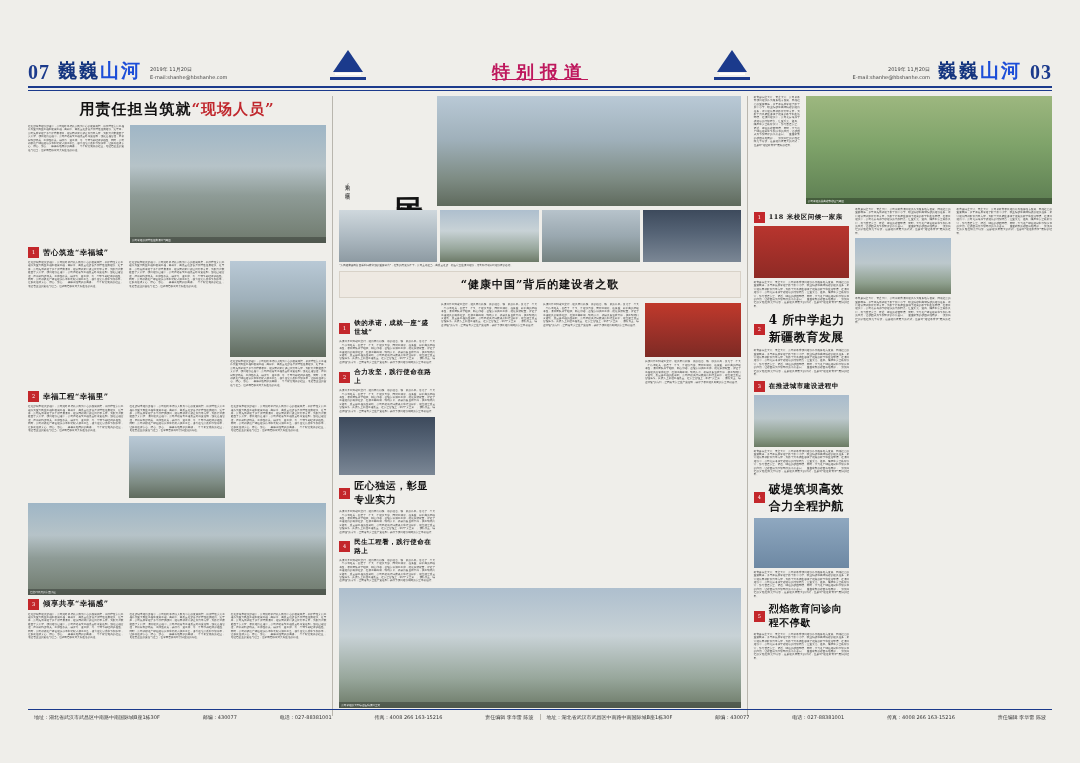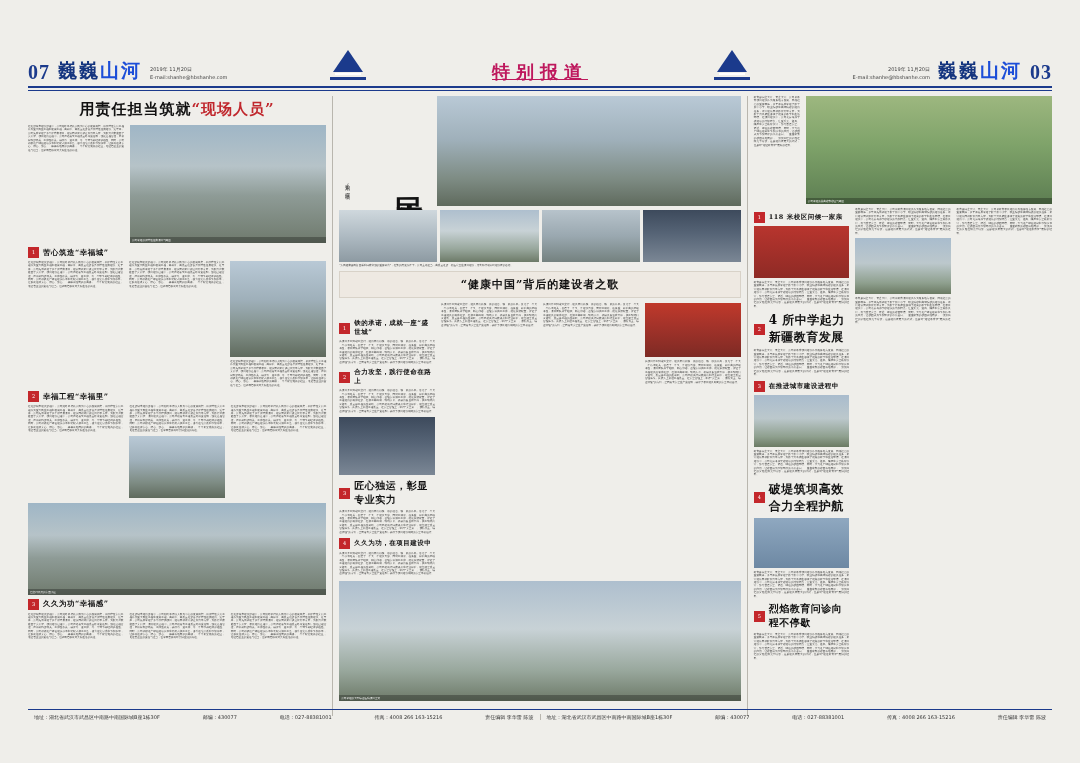--- a/index.html
+++ b/index.html
@@ -240,21 +240,21 @@
         </div>
         <div style="flex:1;" class="txt">在推进城市建设进程中，公司始终坚持以人民为中心的发展思想，把保障性安居工程作为重大民生工程和发展工程，高标准、高质量推进各类保障性住房建设。近年来，公司先后承建了多个保障房项目，建筑面积累计超过百万平方米，为数万户家庭圆了安居梦。项目建设过程中，公司严格落实工程质量终身责任制，强化过程管控，严把材料进场关、工序验收关，确保每一道工序、每一个环节都经得起检验。同时，公司积极推广绿色建筑技术和装配式施工工艺，提升住宅品质和节能水平，让群众住得安心、舒心、放心。一栋栋拔地而起的高楼，一个个配套完善的社区，见证着企业的责任与担当，也承载着群众对美好生活的向往。</div>
       </div>
 
       <div class="photo ph-city" style="height:92px;margin-top:5px;">
         <div class="cap">已交付使用的安置小区</div>
       </div>
 
       <div class="sub-head">
         <span class="sq">3</span>
-        <span class="sub-head-txt">久久为功“幸福感”</span>
+        <span class="sub-head-txt">倾享共享“幸福感”</span>
       </div>
 
       <div style="display:flex;gap:6px;">
         <div style="flex:1;" class="txt">在推进城市建设进程中，公司始终坚持以人民为中心的发展思想，把保障性安居工程作为重大民生工程和发展工程，高标准、高质量推进各类保障性住房建设。近年来，公司先后承建了多个保障房项目，建筑面积累计超过百万平方米，为数万户家庭圆了安居梦。项目建设过程中，公司严格落实工程质量终身责任制，强化过程管控，严把材料进场关、工序验收关，确保每一道工序、每一个环节都经得起检验。同时，公司积极推广绿色建筑技术和装配式施工工艺，提升住宅品质和节能水平，让群众住得安心、舒心、放心。一栋栋拔地而起的高楼，一个个配套完善的社区，见证着企业的责任与担当，也承载着群众对美好生活的向往。</div>
         <div style="flex:1;" class="txt">在推进城市建设进程中，公司始终坚持以人民为中心的发展思想，把保障性安居工程作为重大民生工程和发展工程，高标准、高质量推进各类保障性住房建设。近年来，公司先后承建了多个保障房项目，建筑面积累计超过百万平方米，为数万户家庭圆了安居梦。项目建设过程中，公司严格落实工程质量终身责任制，强化过程管控，严把材料进场关、工序验收关，确保每一道工序、每一个环节都经得起检验。同时，公司积极推广绿色建筑技术和装配式施工工艺，提升住宅品质和节能水平，让群众住得安心、舒心、放心。一栋栋拔地而起的高楼，一个个配套完善的社区，见证着企业的责任与担当，也承载着群众对美好生活的向往。</div>
         <div style="flex:1;" class="txt">在推进城市建设进程中，公司始终坚持以人民为中心的发展思想，把保障性安居工程作为重大民生工程和发展工程，高标准、高质量推进各类保障性住房建设。近年来，公司先后承建了多个保障房项目，建筑面积累计超过百万平方米，为数万户家庭圆了安居梦。项目建设过程中，公司严格落实工程质量终身责任制，强化过程管控，严把材料进场关、工序验收关，确保每一道工序、每一个环节都经得起检验。同时，公司积极推广绿色建筑技术和装配式施工工艺，提升住宅品质和节能水平，让群众住得安心、舒心、放心。一栋栋拔地而起的高楼，一个个配套完善的社区，见证着企业的责任与担当，也承载着群众对美好生活的向往。</div>
       </div>
     </div>
 
     <div class="vline"></div>
@@ -301,21 +301,21 @@
           </div>
           <div class="txt">从项目开工到竣工交付，建设者们以铁一般的信念、铁一般的作风，攻克了一个又一个技术难关，创造了一个又一个建设奇迹。面对工期紧、任务重、标准高的严峻考验，项目团队科学组织、精心部署，合理安排施工工序，优化资源配置，保证了工程建设的有序推进。在施工高峰期，现场人员、机械设备昼夜不停，施工现场灯火通明。质量是工程的生命线。公司严格执行国家规范和行业标准，建立健全质量管理体系，从源头上把控工程质量。在安全管理上，坚持“安全第一、预防为主、综合治理”的方针，全面落实安全生产责任制，确保了项目建设期间的安全平稳运行。</div>
           <div class="photo ph-night" style="height:58px;margin-top:4px;"></div>
           <div class="sub-head">
             <span class="sq">3</span>
             <span class="sub-head-txt" style="font-size:10px">匠心独运，彰显专业实力</span>
           </div>
           <div class="txt">从项目开工到竣工交付，建设者们以铁一般的信念、铁一般的作风，攻克了一个又一个技术难关，创造了一个又一个建设奇迹。面对工期紧、任务重、标准高的严峻考验，项目团队科学组织、精心部署，合理安排施工工序，优化资源配置，保证了工程建设的有序推进。在施工高峰期，现场人员、机械设备昼夜不停，施工现场灯火通明。质量是工程的生命线。公司严格执行国家规范和行业标准，建立健全质量管理体系，从源头上把控工程质量。在安全管理上，坚持“安全第一、预防为主、综合治理”的方针，全面落实安全生产责任制，确保了项目建设期间的安全平稳运行。</div>
           <div class="sub-head">
             <span class="sq">4</span>
-            <span class="sub-head-txt" style="font-size:6.5px">久久为功，在项目建设中</span>
+            <span class="sub-head-txt" style="font-size:6.5px">民生工程看，践行使命在路上</span>
           </div>
           <div class="txt">从项目开工到竣工交付，建设者们以铁一般的信念、铁一般的作风，攻克了一个又一个技术难关，创造了一个又一个建设奇迹。面对工期紧、任务重、标准高的严峻考验，项目团队科学组织、精心部署，合理安排施工工序，优化资源配置，保证了工程建设的有序推进。在施工高峰期，现场人员、机械设备昼夜不停，施工现场灯火通明。质量是工程的生命线。公司严格执行国家规范和行业标准，建立健全质量管理体系，从源头上把控工程质量。在安全管理上，坚持“安全第一、预防为主、综合治理”的方针，全面落实安全生产责任制，确保了项目建设期间的安全平稳运行。</div>
         </div>
 
         <div style="flex:1;" class="txt">从项目开工到竣工交付，建设者们以铁一般的信念、铁一般的作风，攻克了一个又一个技术难关，创造了一个又一个建设奇迹。面对工期紧、任务重、标准高的严峻考验，项目团队科学组织、精心部署，合理安排施工工序，优化资源配置，保证了工程建设的有序推进。在施工高峰期，现场人员、机械设备昼夜不停，施工现场灯火通明。质量是工程的生命线。公司严格执行国家规范和行业标准，建立健全质量管理体系，从源头上把控工程质量。在安全管理上，坚持“安全第一、预防为主、综合治理”的方针，全面落实安全生产责任制，确保了项目建设期间的安全平稳运行。</div>
         <div style="flex:1;" class="txt">从项目开工到竣工交付，建设者们以铁一般的信念、铁一般的作风，攻克了一个又一个技术难关，创造了一个又一个建设奇迹。面对工期紧、任务重、标准高的严峻考验，项目团队科学组织、精心部署，合理安排施工工序，优化资源配置，保证了工程建设的有序推进。在施工高峰期，现场人员、机械设备昼夜不停，施工现场灯火通明。质量是工程的生命线。公司严格执行国家规范和行业标准，建立健全质量管理体系，从源头上把控工程质量。在安全管理上，坚持“安全第一、预防为主、综合治理”的方针，全面落实安全生产责任制，确保了项目建设期间的安全平稳运行。</div>
         <div style="flex:1;">
           <div class="photo ph-crowd" style="height:54px;margin-bottom:3px;"></div>
           <div class="txt">从项目开工到竣工交付，建设者们以铁一般的信念、铁一般的作风，攻克了一个又一个技术难关，创造了一个又一个建设奇迹。面对工期紧、任务重、标准高的严峻考验，项目团队科学组织、精心部署，合理安排施工工序，优化资源配置，保证了工程建设的有序推进。在施工高峰期，现场人员、机械设备昼夜不停，施工现场灯火通明。质量是工程的生命线。公司严格执行国家规范和行业标准，建立健全质量管理体系，从源头上把控工程质量。在安全管理上，坚持“安全第一、预防为主、综合治理”的方针，全面落实安全生产责任制，确保了项目建设期间的安全平稳运行。</div>
         </div>

